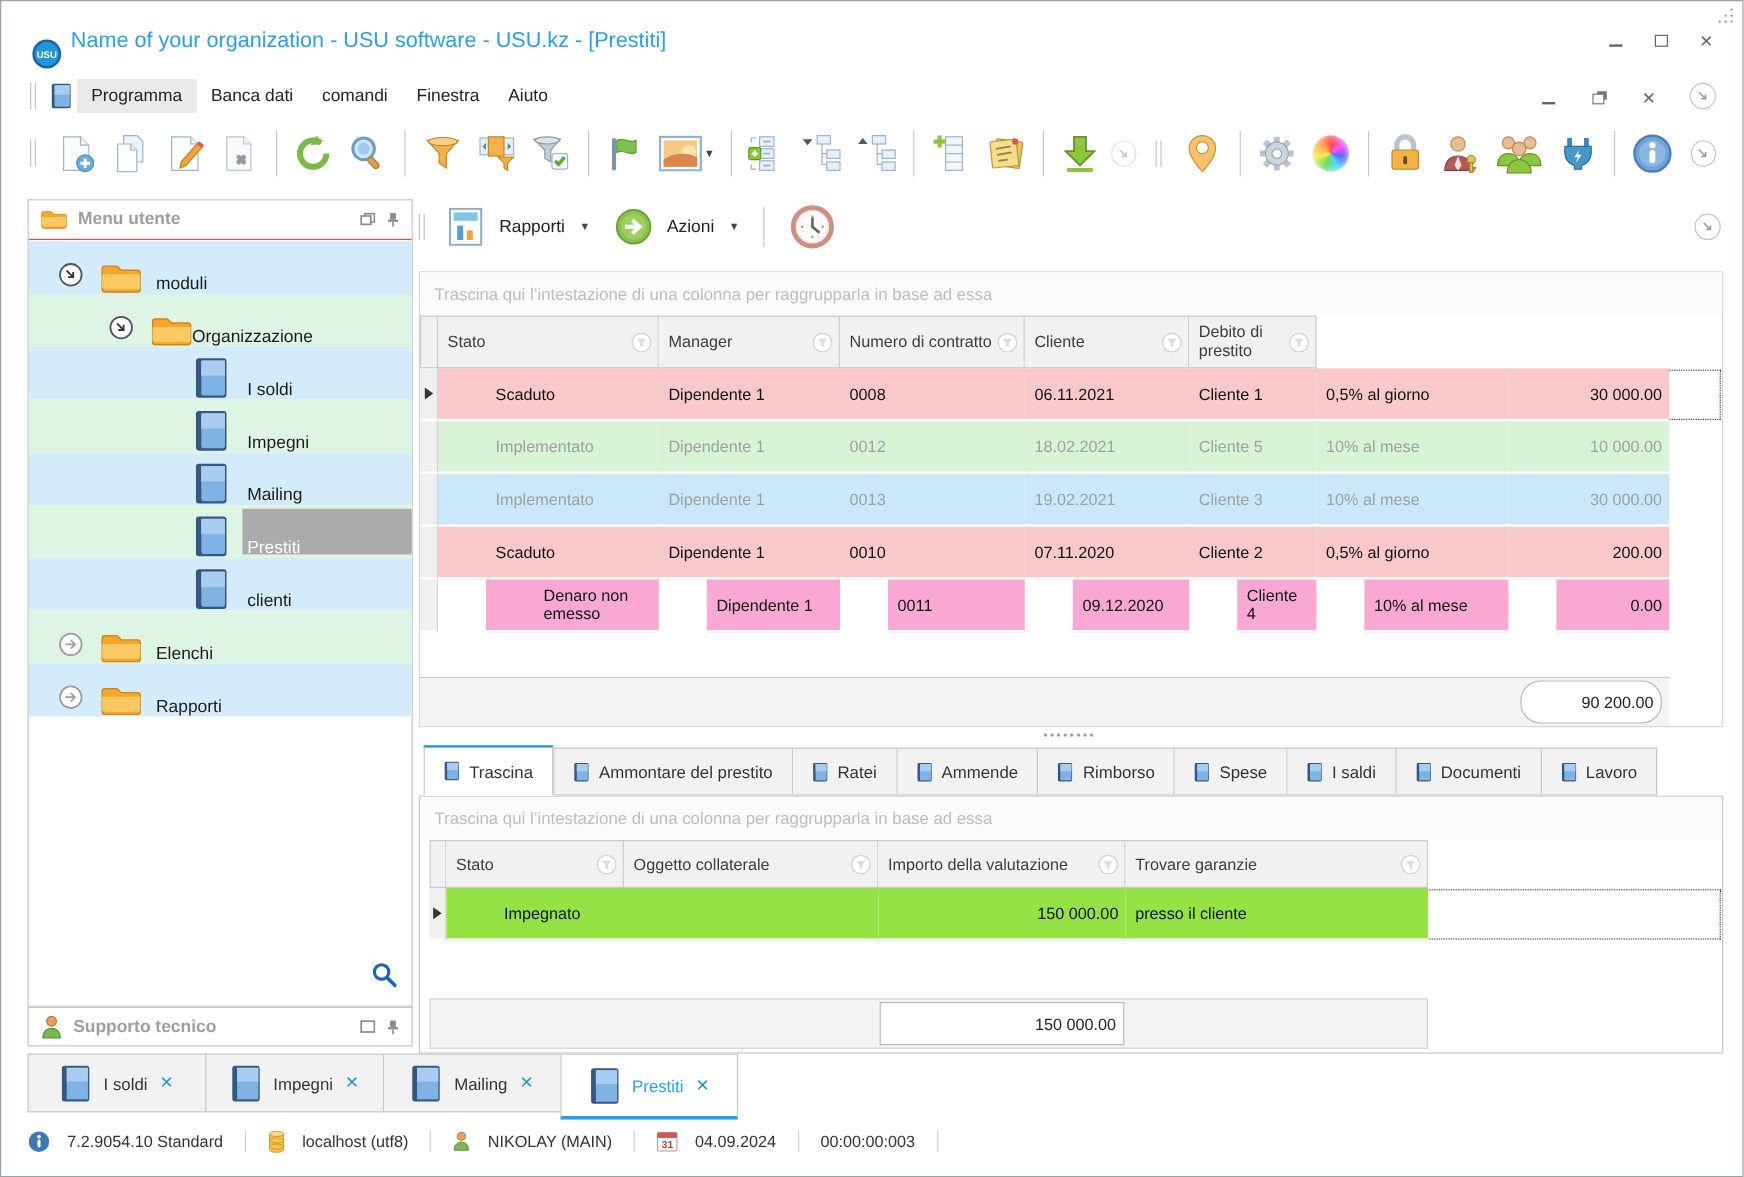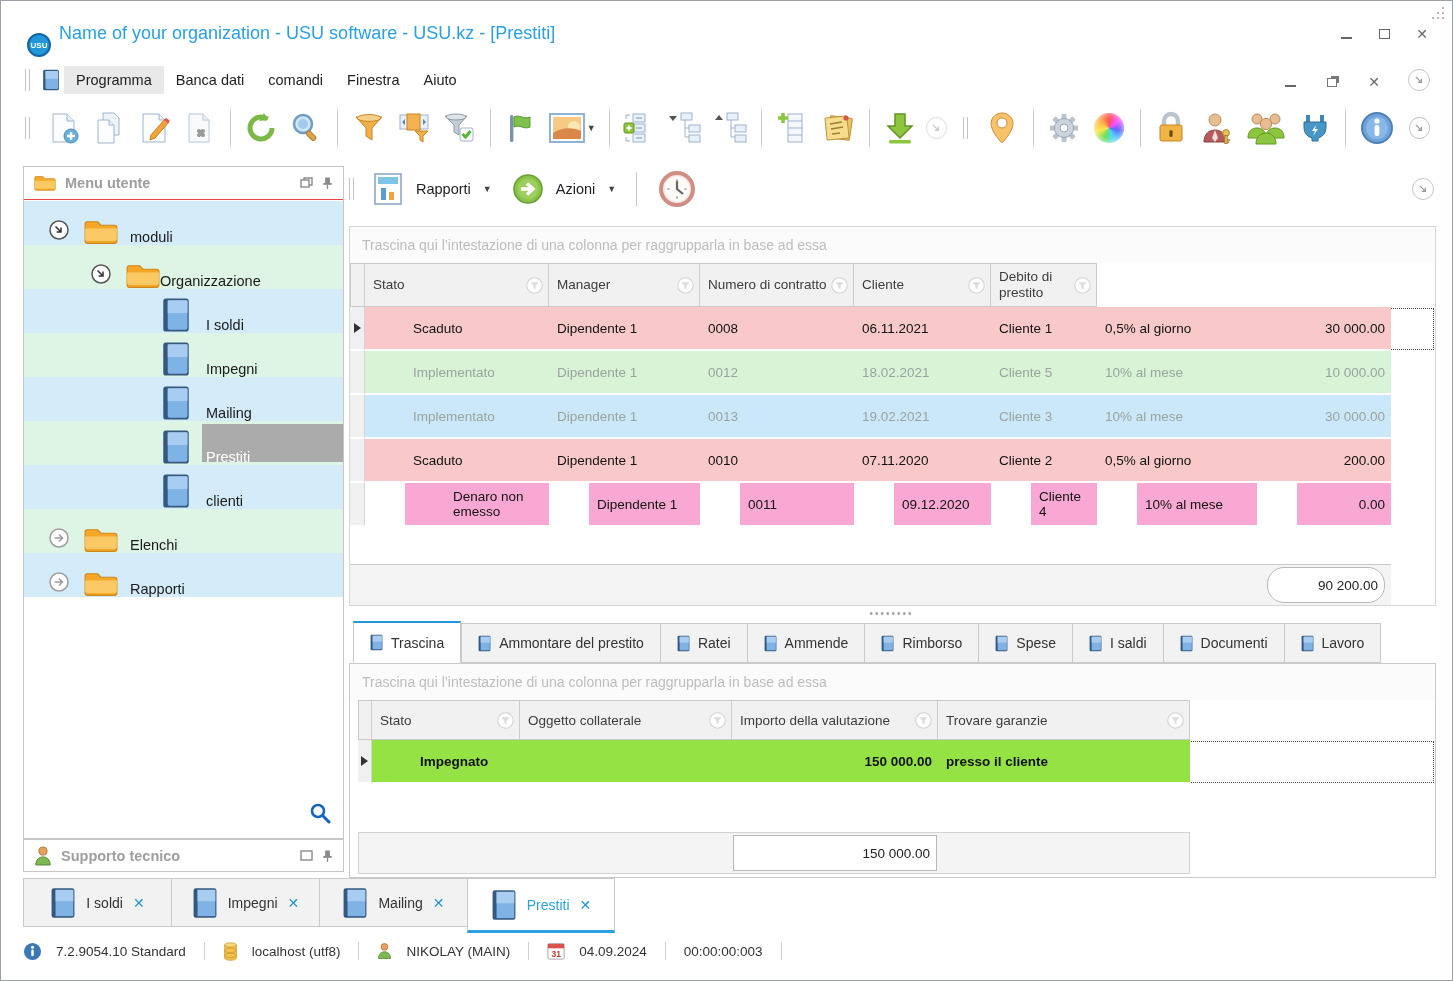--- a/index.html
+++ b/index.html
@@ -78,21 +78,21 @@
   .drow .cell { display:flex; align-items:center; font-size:13.5px; color:#111;
                 border-bottom:2px solid #fff; padding:0 6px 0 8px; position:relative; }
   .drow .cell.ind { background:#f0f0f0; border-right:1px solid #d5d5d5; padding:0;
                     justify-content:center; }
   .drow .cell.first { padding-left:48px; }
   .drow .cell.num { justify-content:flex-end; }
   .pink  .cell:not(.ind) { background:#f8c9c8; }
   .green .cell:not(.ind) { background:#d9f3d7; }
   .blue  .cell:not(.ind) { background:#cbe8fb; }
   .yellow .cell:not(.ind){ background:#f9a8d4;margin-left:40px; }
-  .brightgreen .cell:not(.ind) { background:#94e244;font-weight:bold; }
+  .brightgreen .cell:not(.ind) { background:#94e244; }
   .muted .cell { color:#9aa49e; }
   .selrow { outline:1.5px dotted #444; outline-offset:-2px; }
   .arrow-r { width:0; height:0; border-top:5px solid transparent; border-bottom:5px solid transparent;
              border-left:7px solid #333; }
   .sumbar { position:absolute; left:0; right:44px; bottom:0; height:41px; background:#f4f4f4;
             border-top:1px solid #c9c9c9; }
   .sumbox { position:absolute; width:118px; height:36px; background:#fff; border:1px solid #b9b9b9;
             display:flex; align-items:center; justify-content:flex-end; padding:0 6px; font-size:13.5px; color:#222; }
   .sumbox.main { right:6px; top:2px;border-radius:17px; }
 

